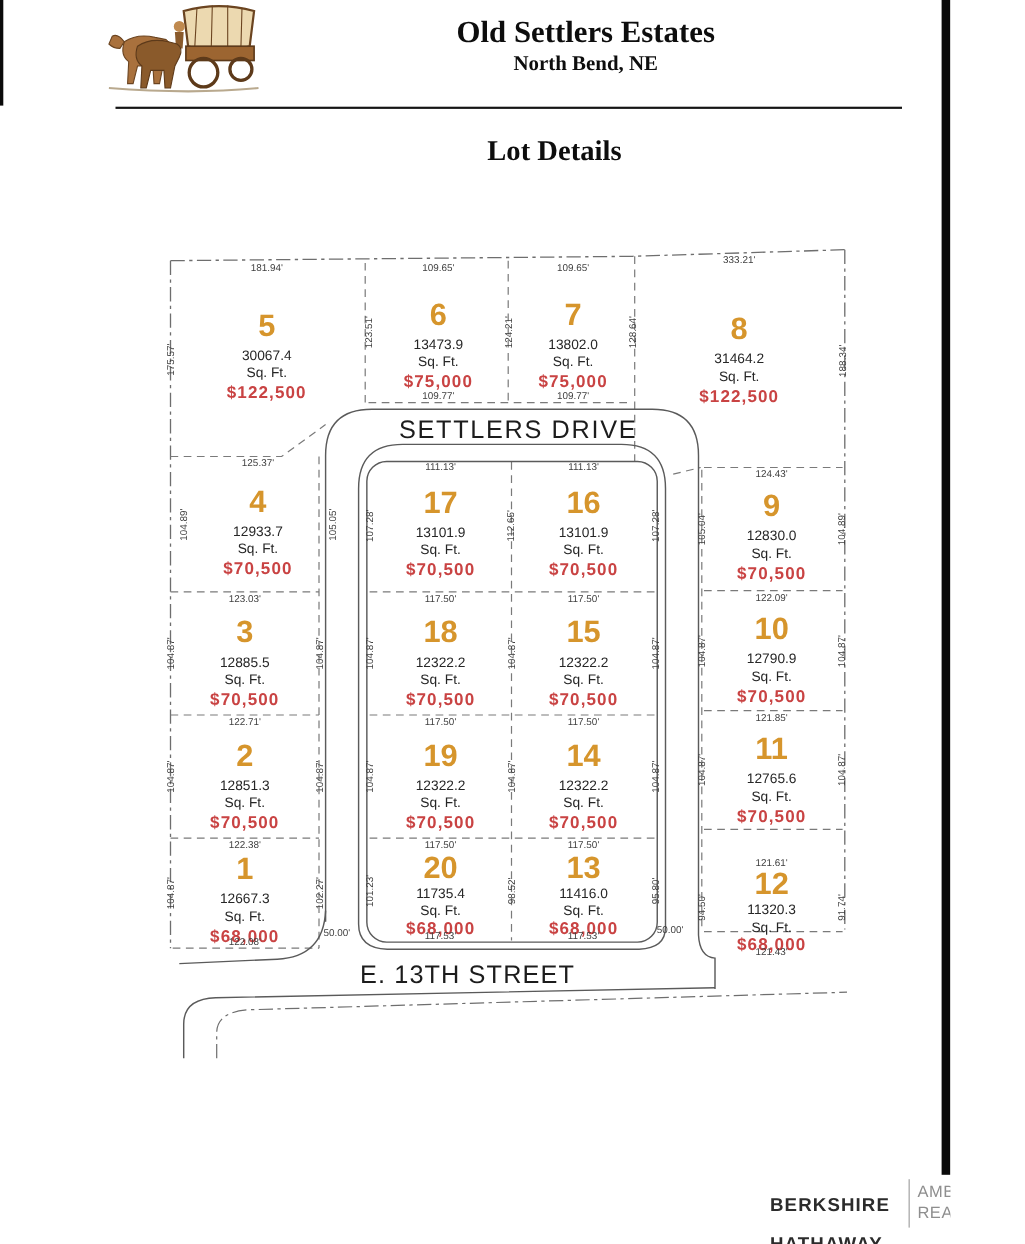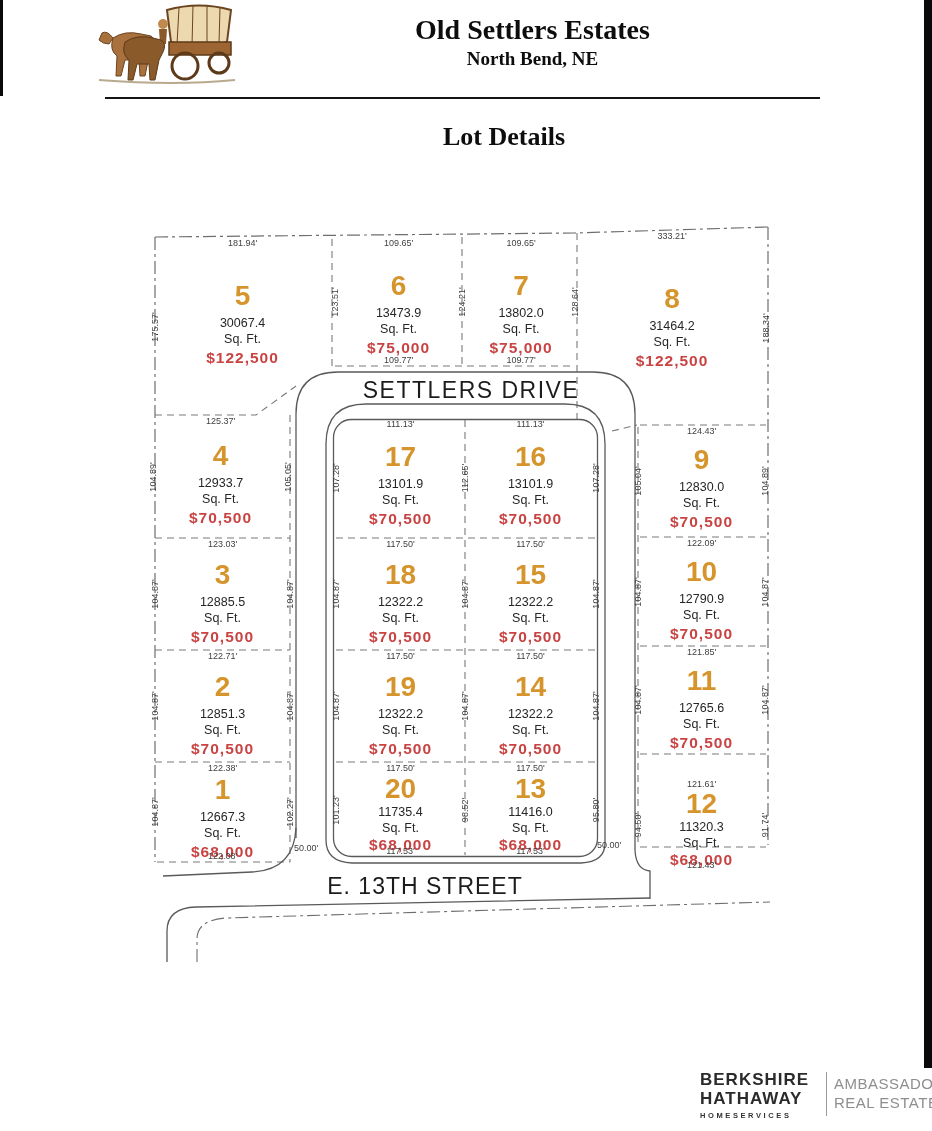--- a/index.html
+++ b/index.html
@@ -1,16 +1,16 @@
 <!DOCTYPE html>
 <html><head>
 <meta charset="utf-8">
 <style>
   html,body{margin:0;padding:0;background:#fff;}
-  .page{position:relative;width:932px;height:1131px;background:#fff;overflow:hidden;
+  .page{position:relative;width:864px;height:1131px;background:#fff;overflow:hidden;
         font-family:"Liberation Sans",sans-serif;}
   .strip{position:absolute;background:#0a0a0a;}
   .strip-right{right:0;top:0;width:8px;height:1068px;}
   .strip-left{left:0;top:0;width:3px;height:96px;}
 
   .hdr-block{position:absolute;left:300px;top:14px;width:465px;text-align:center;}
   .hdr-title{font-family:"Liberation Serif",serif;font-weight:bold;font-size:28px;color:#0d0d0d;line-height:32px;}
   .hdr-sub{font-family:"Liberation Serif",serif;font-weight:bold;font-size:19px;color:#0d0d0d;line-height:26px;text-align:center;}
   .hdr-rule{position:absolute;left:105px;top:97px;width:715px;border-top:2px solid #151515;}
   .sec-title{position:absolute;left:0;top:122px;width:932px;text-align:center;
@@ -27,21 +27,21 @@
   .dim-bottom{bottom:1px;left:50%;transform:translateX(-50%);}
   .dim-left{left:0;top:50%;transform:translate(-50%,-50%) rotate(-90deg);}
   .dim-right{right:0;top:50%;transform:translate(50%,-50%) rotate(-90deg);}
 
   .street{position:absolute;color:#1c1c1c;text-align:center;font-weight:400;}
   .street-settlers{left:341px;top:377px;width:260px;font-size:23px;letter-spacing:1.5px;}
   .street-13th{left:290px;top:873px;width:270px;font-size:23px;letter-spacing:1px;}
   .road-width{position:absolute;font-size:9px;color:#3f3f3f;}
 
   .ft-bh{position:absolute;left:700px;top:1070px;width:118px;color:#2b2b2b;}
-  .ft-bh-l1,.ft-bh-l2{font-weight:bold;font-size:17px;letter-spacing:1px;line-height:19px;}
+  .ft-bh-l1,.ft-bh-l2{font-weight:bold;font-size:17px;letter-spacing:1px;line-height:19px;margin-top:16px;}
   .ft-bh-sub{font-size:7.5px;letter-spacing:2.6px;font-weight:bold;margin-top:3px;color:#333;}
   .ft-div{position:absolute;left:826px;top:1072px;height:44px;border-left:1.5px solid #9a9a9a;}
   .ft-am{position:absolute;left:834px;top:1074px;color:#8e8e8e;font-size:15px;line-height:19px;letter-spacing:0.5px;}
 </style>
 </head>
 <body>
 
 <div class="page">
 
   <div class="strip strip-right"></div>
@@ -155,21 +155,21 @@
   </div>
 
   <div class="lot" style="left:578px;top:230px;width:188px;height:196px;padding-top:54px;">
     <span class="dim dim-top">333.21'</span>
     <span class="dim dim-right">188.34'</span>
     <div class="lot-num">8</div>
     <div class="lot-sqft"><span>31464.2</span><br><span>Sq. Ft.</span></div>
     <div class="lot-price">$122,500</div>
   </div>
 
-  <div class="lot" style="left:153px;top:415px;width:135px;height:123px;padding-top:26px;">
+  <div class="lot" style="left:167px;top:415px;width:135px;height:123px;padding-top:26px;">
     <span class="dim dim-top">125.37'</span>
     <span class="dim dim-left">104.89'</span>
     <span class="dim dim-right">105.05'</span>
     <div class="lot-num">4</div>
     <div class="lot-sqft"><span>12933.7</span><br><span>Sq. Ft.</span></div>
     <div class="lot-price">$70,500</div>
   </div>
 
   <div class="lot" style="left:155px;top:538px;width:135px;height:112px;padding-top:22px;">
     <span class="dim dim-top">123.03'</span>

